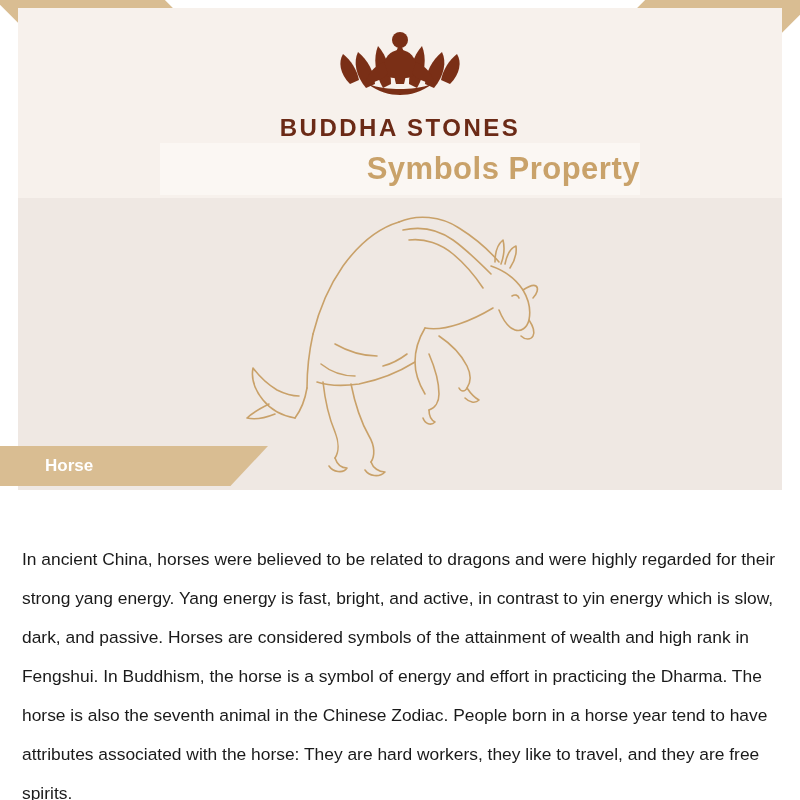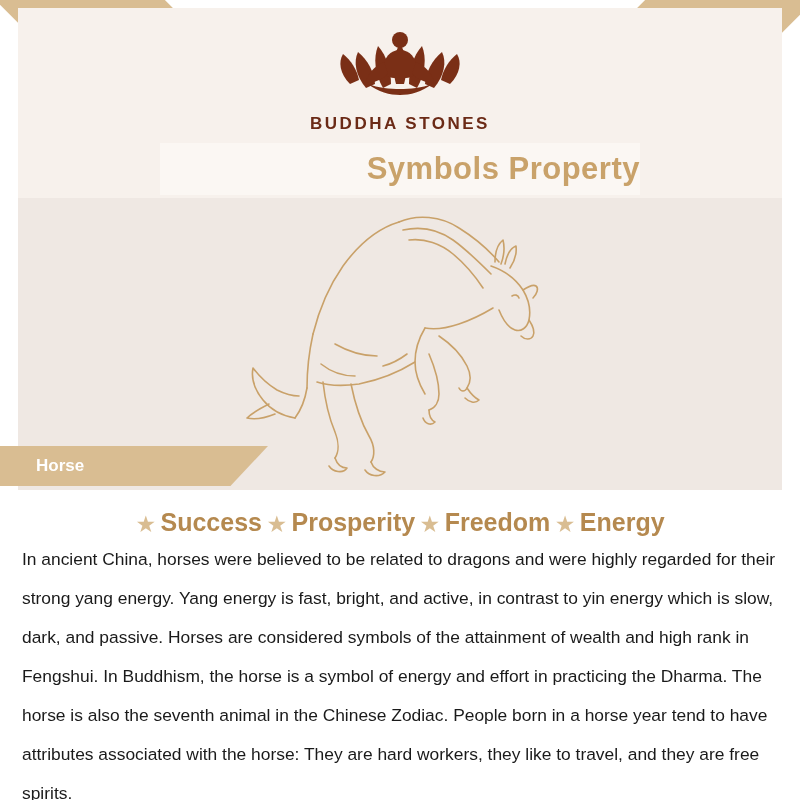--- a/index.html
+++ b/index.html
@@ -59,21 +59,21 @@
     top: 18px;
     width: 800px;
     text-align: center;
   }
   .lotus-svg {
     display: block;
     margin: 0 auto;
   }
   .brand-name {
     margin-top: 4px;
-    font-size: 17px;
+    font-size: 24px;
     letter-spacing: 2.5px;
     font-weight: bold;
     color: #6b2a16;
     font-family: "Liberation Sans", sans-serif;
   }
 
   
   .title-bar {
     position: absolute;
     left: 160px;
@@ -115,21 +115,21 @@
     left: 0;
     top: 446px;
     height: 40px;
     width: 268px;
     background: #d9bd92;
     display: flex;
     align-items: center;
     clip-path: polygon(0 0, 100% 0, 86% 100%, 0% 100%);
   }
   .label-tag-text {
-    margin-left: 36px;
+    margin-left: 45px;
     color: #ffffff;
     font-size: 17px;
     font-weight: bold;
     font-family: "Liberation Sans", sans-serif;
   }
 
   
   .keywords {
     position: absolute;
     left: 0;
@@ -257,26 +257,16 @@
           <path d="M204 150 C196 156 188 160 180 162"></path>
         </g>
       </svg>
     </span>
   </div>
 
   <div class="label-tag">
     <span class="label-tag-text">Horse</span>
   </div>
 
-  <div class="keywords">
-    <span class="kw-star">★</span>
-    <span class="kw-word">Success</span>
-    <span class="kw-star">★</span>
-    <span class="kw-word">Prosperity</span>
-    <span class="kw-star">★</span>
-    <span class="kw-word">Freedom</span>
-    <span class="kw-star">★</span>
-    <span class="kw-word">Energy</span>
-  </div>
 
   <div class="body-text">In ancient China, horses were believed to be related to dragons and were highly regarded for their strong yang energy. Yang energy is fast, bright, and active, in contrast to yin energy which is slow, dark, and passive. Horses are considered symbols of the attainment of wealth and high rank in Fengshui. In Buddhism, the horse is a symbol of energy and effort in practicing the Dharma. The horse is also the seventh animal in the Chinese Zodiac. People born in a horse year tend to have attributes associated with the horse: They are hard workers, they like to travel, and they are free spirits.</div>
 
 </div>
 
 </body></html>

